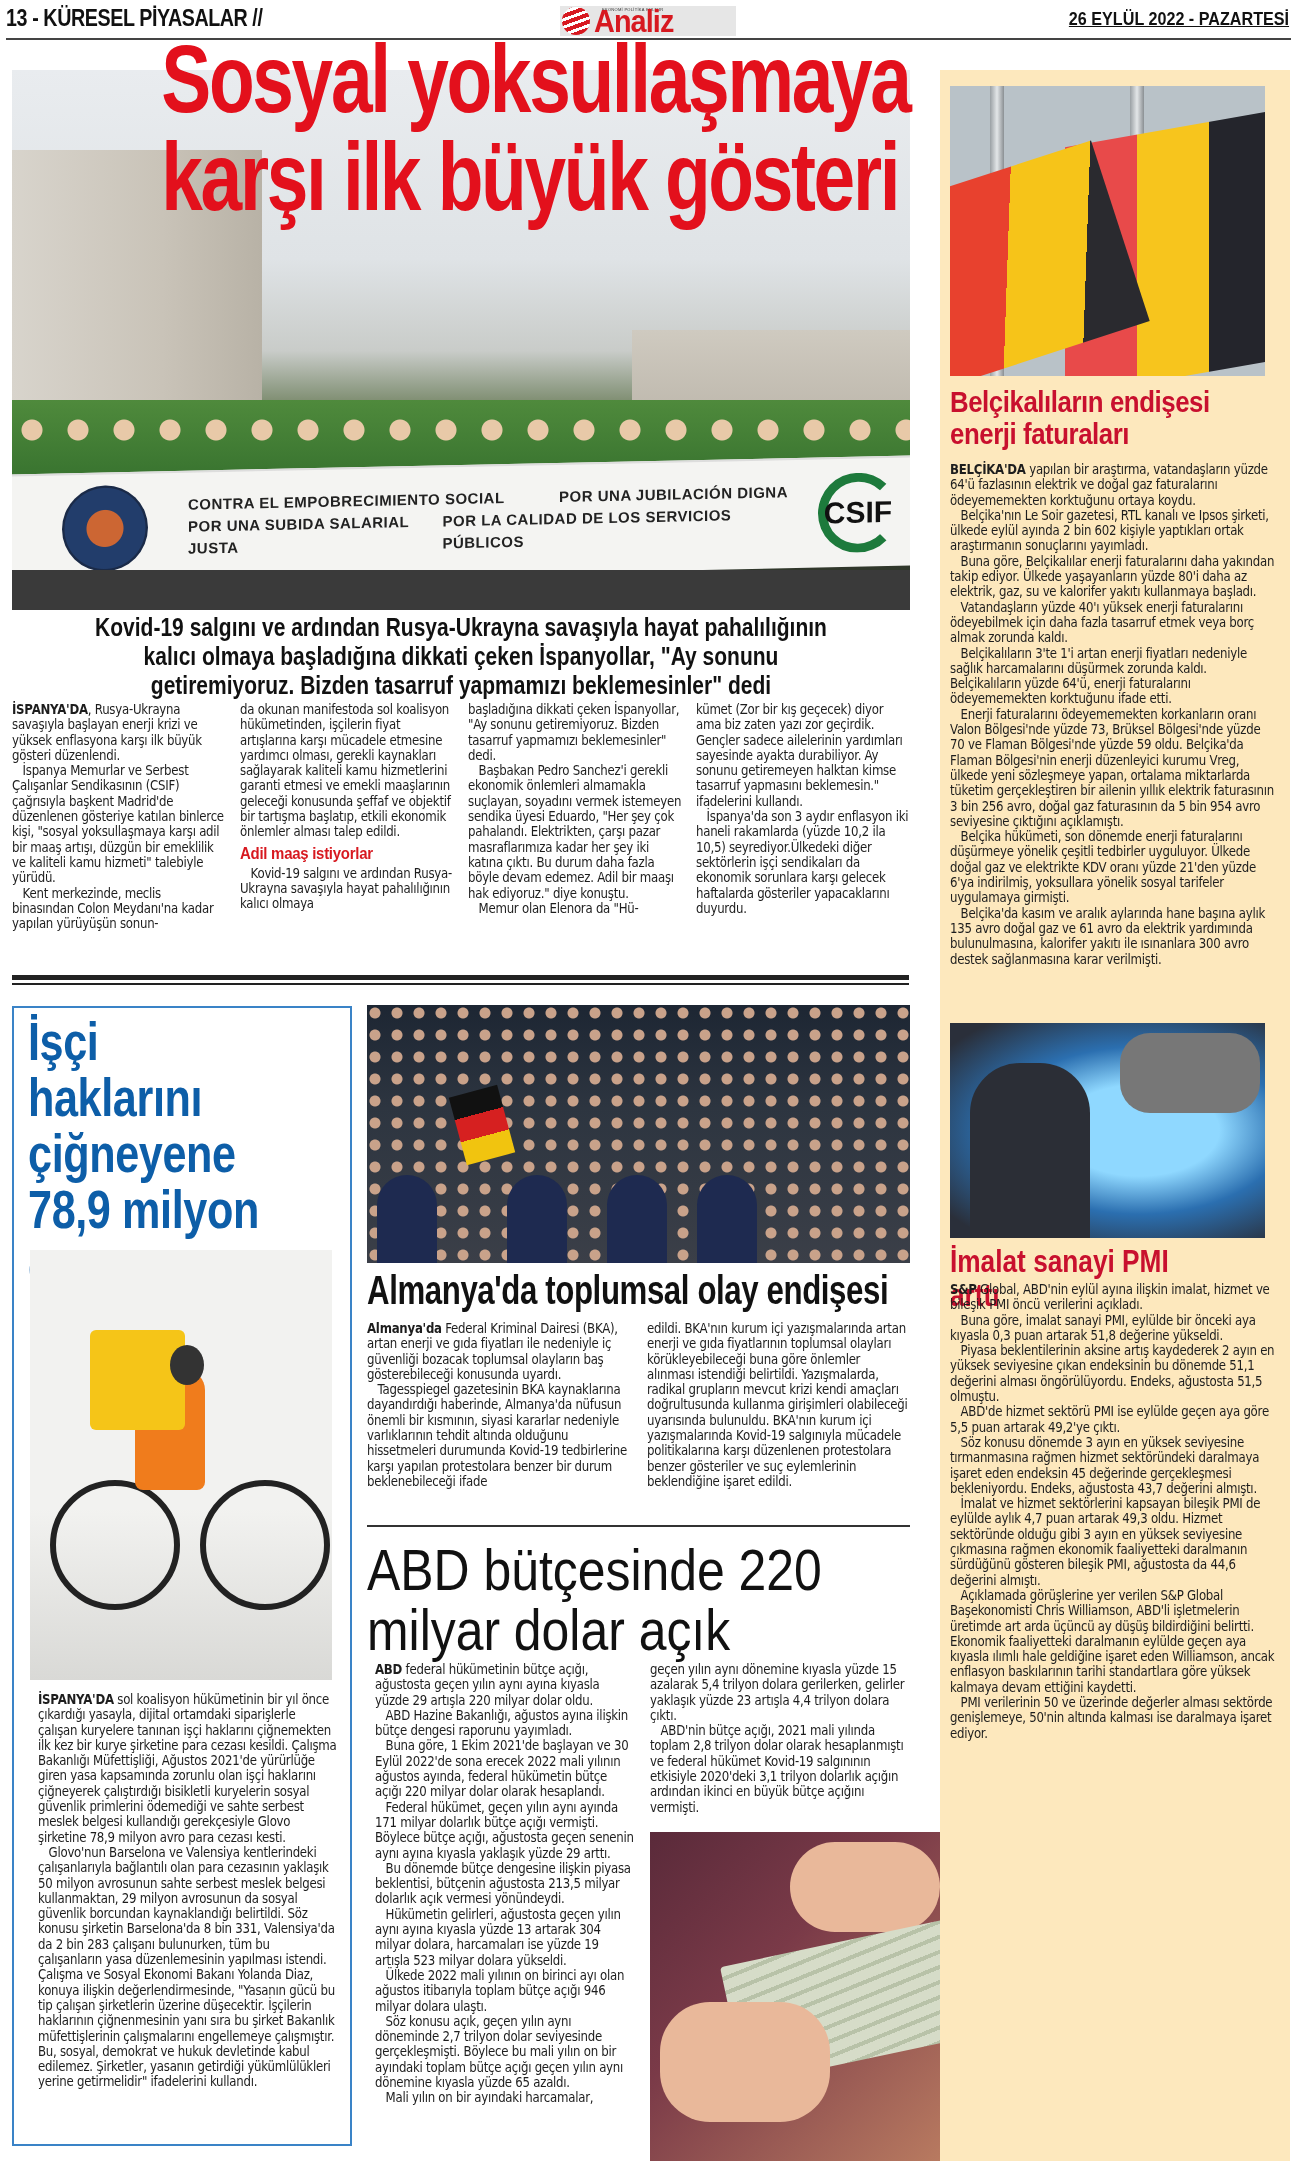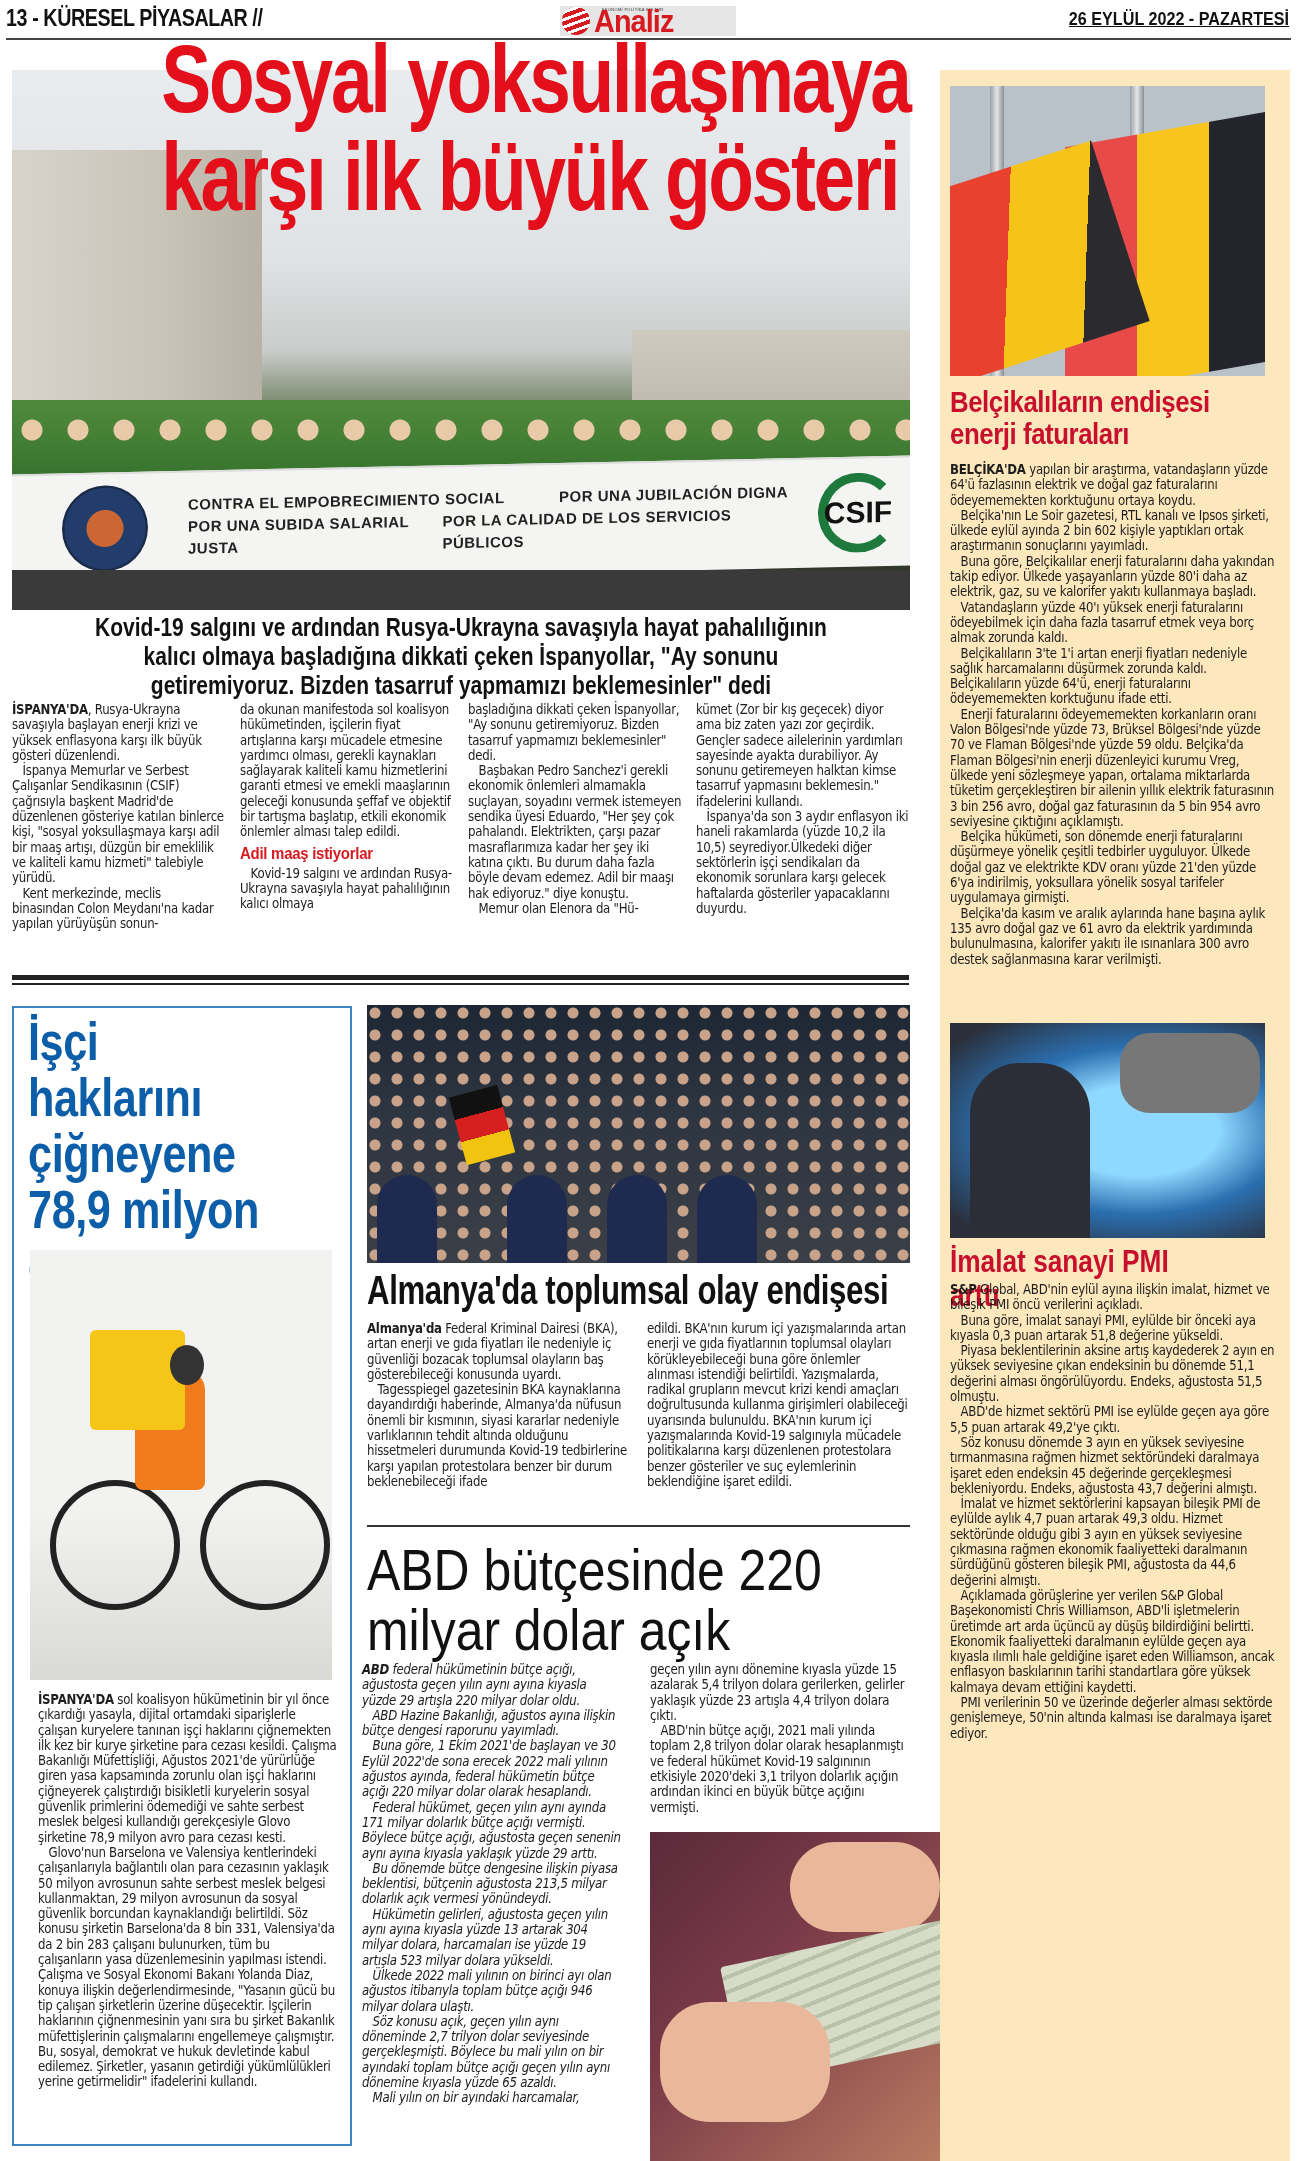--- a/index.html
+++ b/index.html
@@ -79,21 +79,21 @@
     background: radial-gradient(circle at 8px 8px, #c9a28a 0 5px, transparent 6px) 0 0/22px 22px, linear-gradient(180deg, #1d2633 0%, #2d3540 40%, #3b3f48 100%); }
   .de-flag { left: 90px; top: 85px; width: 50px; height: 70px; background: linear-gradient(180deg, #111 0 33%, #d62020 33% 66%, #f1c40f 66%); transform: rotate(-15deg); }
   .police { top: 170px; width: 60px; height: 90px; background: #1e2a50; border-radius: 30px 30px 0 0; }
   .de-title { left: 367px; top: 1268px; width: 560px; font-weight: bold; font-size: 40px; line-height: 44px; color: #111; transform: scaleX(0.78); transform-origin: left top; letter-spacing: -0.5px; white-space: nowrap; }
   .de-body { left: 367px; top: 1321px; width: 543px; display: flex; gap: 18px; }
   .de-body .col { width: 262px; }
   .rule-mid { left: 367px; top: 1525px; width: 543px; height: 2px; background: #333; }
 
   
   .us-title { left: 367px; top: 1540px; width: 560px; font-weight: 500; font-size: 58px; line-height: 60px; color: #111; transform: scaleX(0.86); transform-origin: left top; letter-spacing: 0px; }
-  .us-body-left { left: 362px; top: 1662px; width: 262px; font-style: italic; }
+  .us-body-left { left: 375px; top: 1662px; width: 262px; }
   .us-body-right { left: 650px; top: 1662px; width: 262px; }
   .money-photo { left: 650px; top: 1832px; width: 290px; height: 329px; overflow: hidden; background: linear-gradient(135deg, #5a2a3a 0%, #7a3a48 40%, #b87a60 100%); }
   .bills { left: 80px; top: 110px; width: 230px; height: 120px; background: repeating-linear-gradient(170deg, #d6dcc8 0 10px, #b8c2a8 10px 14px); transform: rotate(-12deg); border-radius: 4px; }
   .hand { border-radius: 50px; background: #e9b89a; }
 </style>
 </head>
 <body>
 
 <div class="abs hdr"></div>
 <div class="abs hdr-left">

